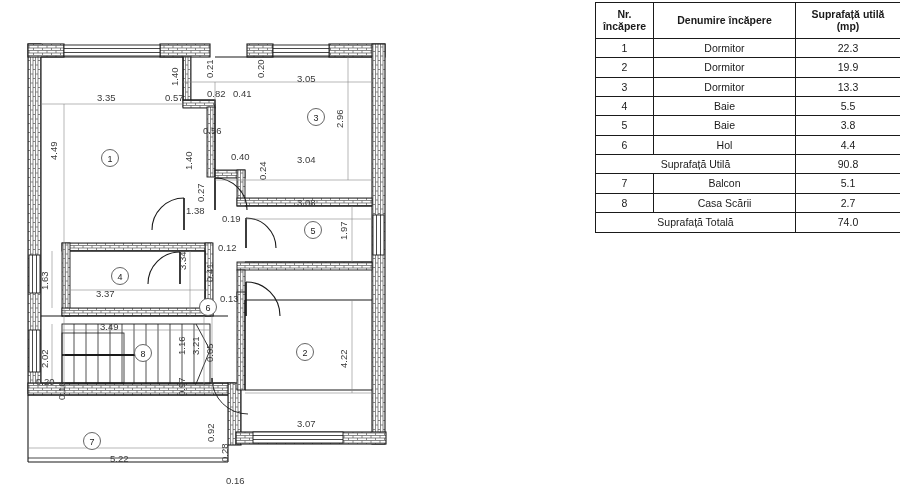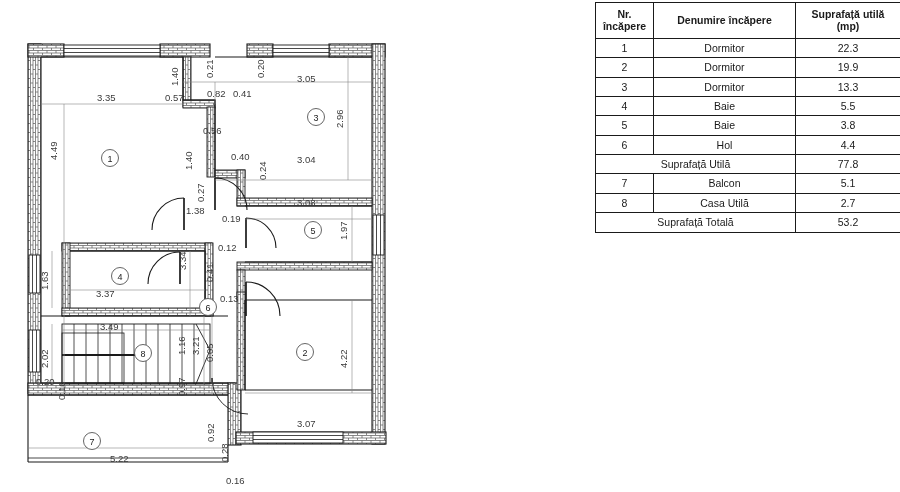--- a/index.html
+++ b/index.html
@@ -381,31 +381,31 @@
         <td class="name-cell">Baie</td>
         <td class="area-cell">3.8</td>
       </tr>
       <tr>
         <td class="num-cell">6</td>
         <td class="name-cell">Hol</td>
         <td class="area-cell">4.4</td>
       </tr>
       <tr class="total-row">
         <td colspan="2">Suprafață Utilă</td>
-        <td>77.8</td>
+        <td>90.8</td>
       </tr>
       <tr>
         <td class="num-cell">7</td>
         <td class="name-cell">Balcon</td>
         <td class="area-cell">5.1</td>
       </tr>
       <tr>
         <td class="num-cell">8</td>
-        <td class="name-cell">Casa Utilă</td>
+        <td class="name-cell">Casa Scării</td>
         <td class="area-cell">2.7</td>
       </tr>
       <tr class="total-row">
         <td colspan="2">Suprafață Totală</td>
-        <td>53.2</td>
+        <td>74.0</td>
       </tr>
     </tbody>
   </table>
 </div>
 
 </body></html>

